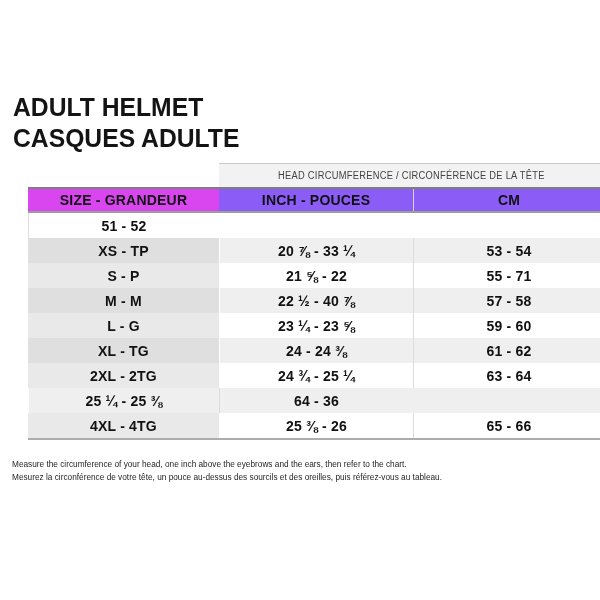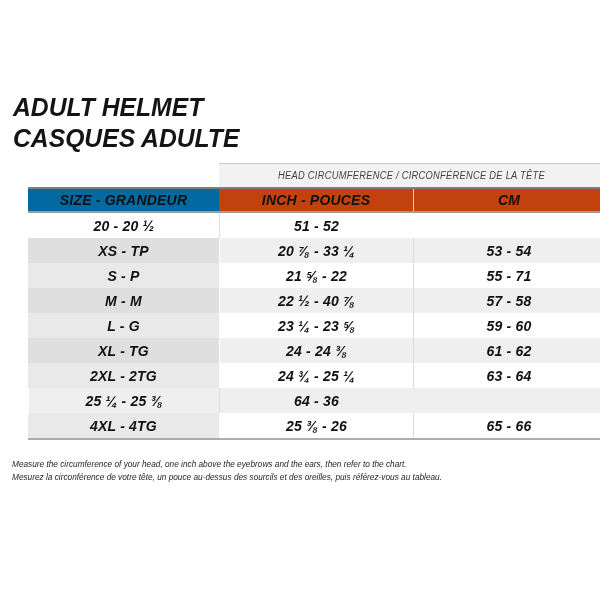--- a/index.html
+++ b/index.html
@@ -4,21 +4,21 @@
 <style>
   * { margin: 0; padding: 0; box-sizing: border-box; }
   html, body { background: #ffffff; }
   body {
     width: 600px; height: 600px;
     font-family: "Liberation Sans", "DejaVu Sans", sans-serif;
     color: #111111;
     position: relative;
     overflow: hidden;
   }
-  .page { position: absolute; inset: 0; background: #ffffff; font-style: italic; }
+  .page { position: absolute; inset: 0; background: #ffffff; }
 
   
   .title {
     position: absolute; left: 13px; top: 92px;
     font-size: 26px; font-weight: bold; line-height: 31px;
     letter-spacing: 0px; color: #141414;
     transform: scaleX(0.95); transform-origin: left top;
     white-space: nowrap;
   }
 
@@ -39,23 +39,23 @@
 
   .head-row {
     display: grid; grid-template-columns: 191px 194px 191px;
     height: 26px;
     border-top: 2px solid #7e7e7e;
     border-bottom: 2px solid #9d9d9d;
   }
   .th {
     display: flex; align-items: center; justify-content: center;
     font-weight: bold; font-size: 14px; letter-spacing: 0.2px;
-    background: #c2410c; white-space: nowrap;
+    background: #8b5cf6; white-space: nowrap;
   }
-  .th.col-size { background: #0369a1; }
+  .th.col-size { background: #d946ef; }
   .th.col-cm { border-left: 1px solid #d6d6d6; }
 
   .tbody { border-bottom: 2px solid #adadad; }
   .tr {
     display: grid; grid-template-columns: 191px 194px 191px;
     height: 25px;
   }
   .td {
     display: flex; align-items: center; justify-content: center;
     font-weight: bold; font-size: 14px; letter-spacing: 0.2px;
@@ -94,21 +94,20 @@
 
     <div class="head-row">
       <div class="th col-size">SIZE - GRANDEUR</div>
       <div class="th col-inch">INCH - POUCES</div>
       <div class="th col-cm">CM</div>
     </div>
 
     <div class="tbody">
 
         <div class="tr">
-          <div class="td col-inch">20 - 20 ½</div>
           <div class="td col-cm">51 - 52</div>
         </div>
 
         <div class="tr">
           <div class="td col-size">XS - TP</div>
           <div class="td col-inch">20 ⅞ - 33 ¼</div>
           <div class="td col-cm">53 - 54</div>
         </div>
 
         <div class="tr">

